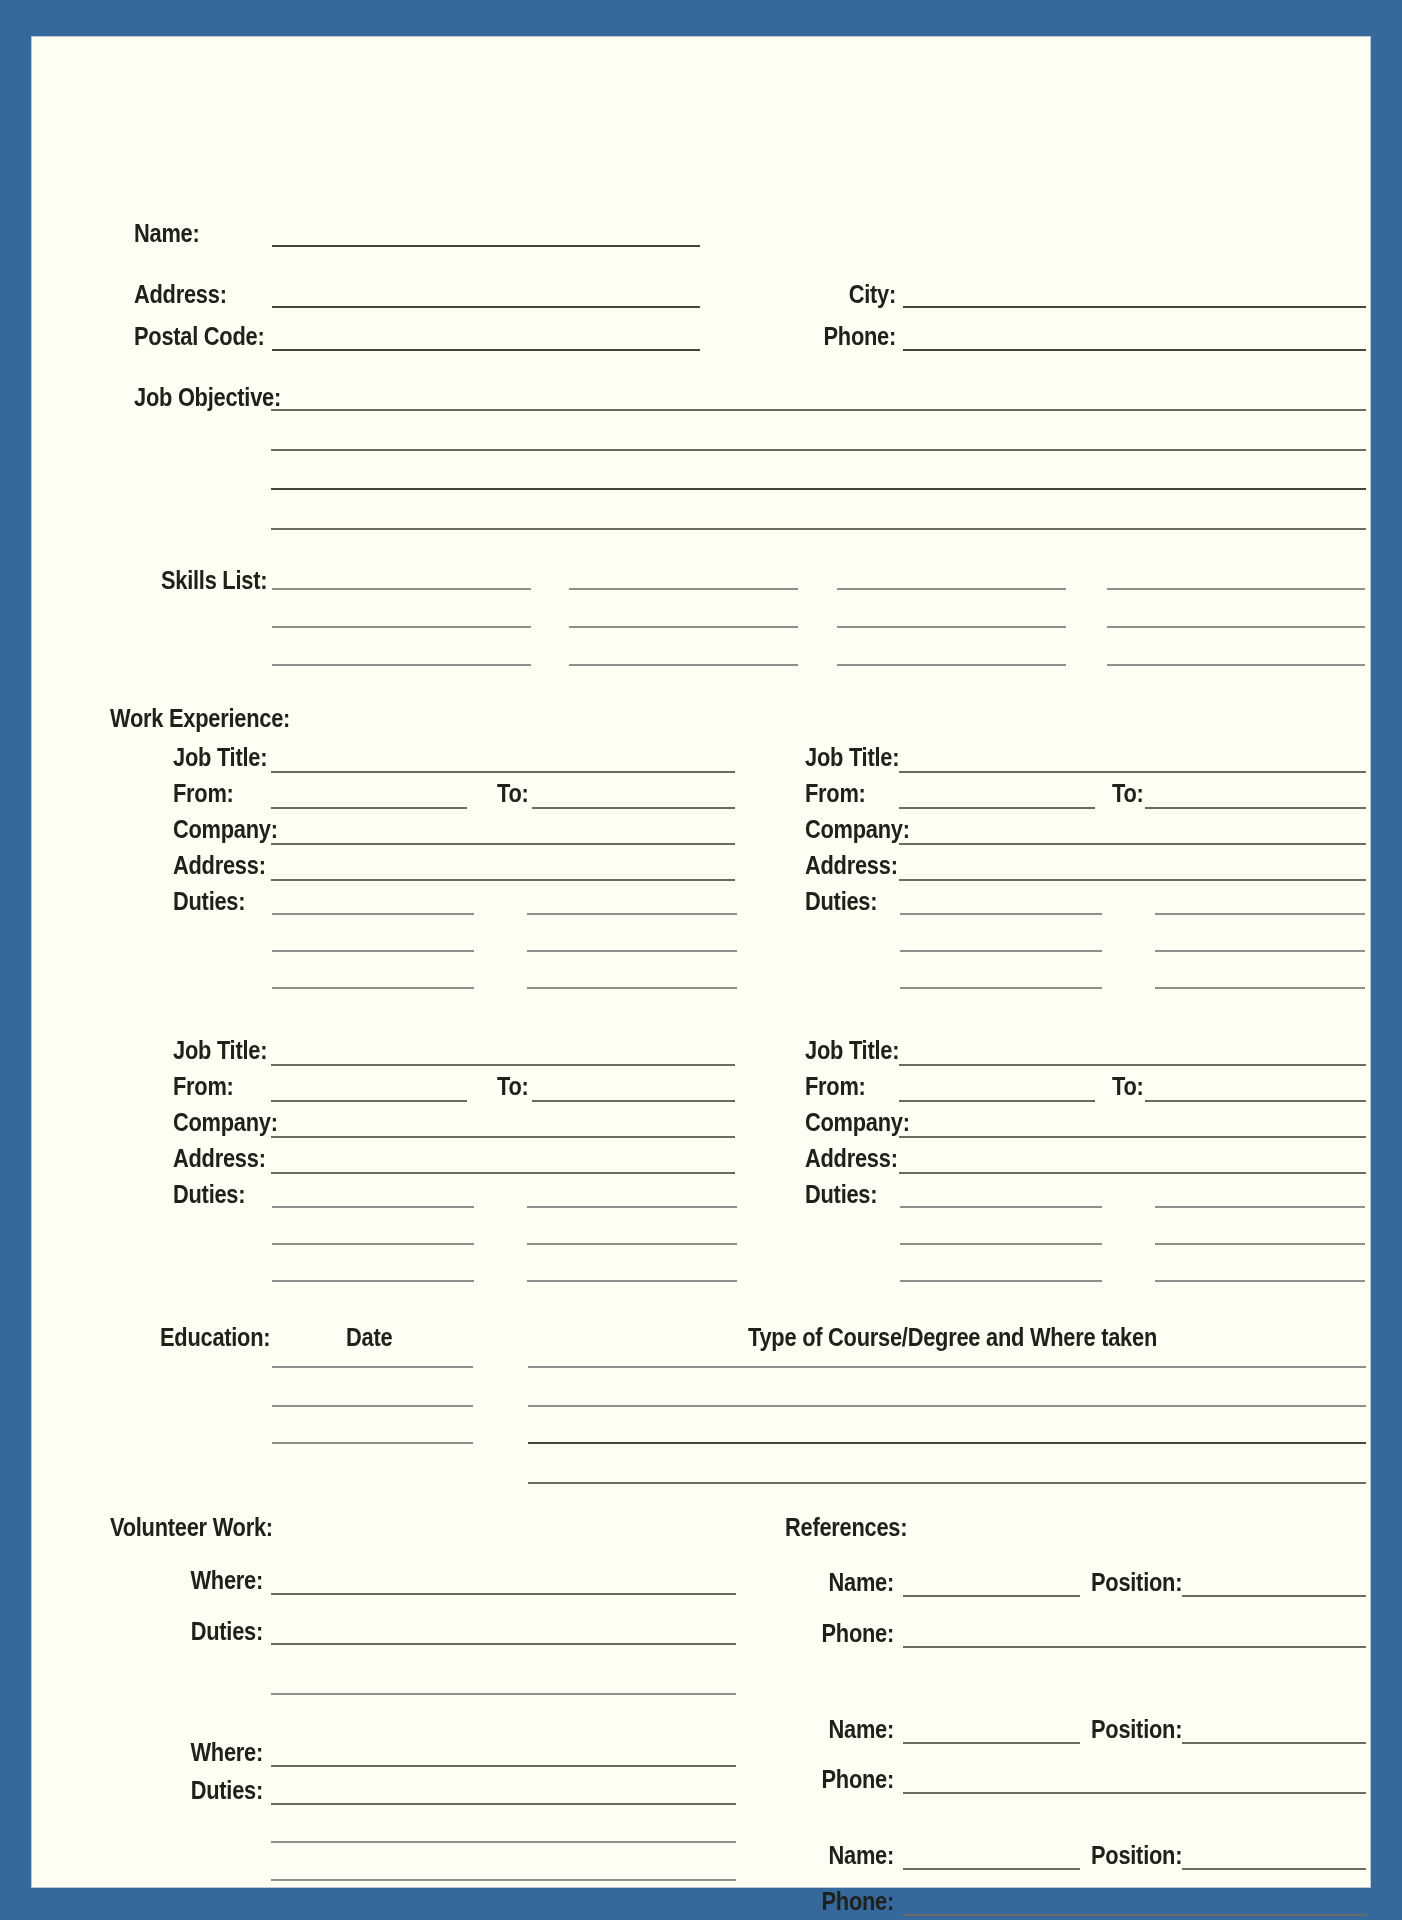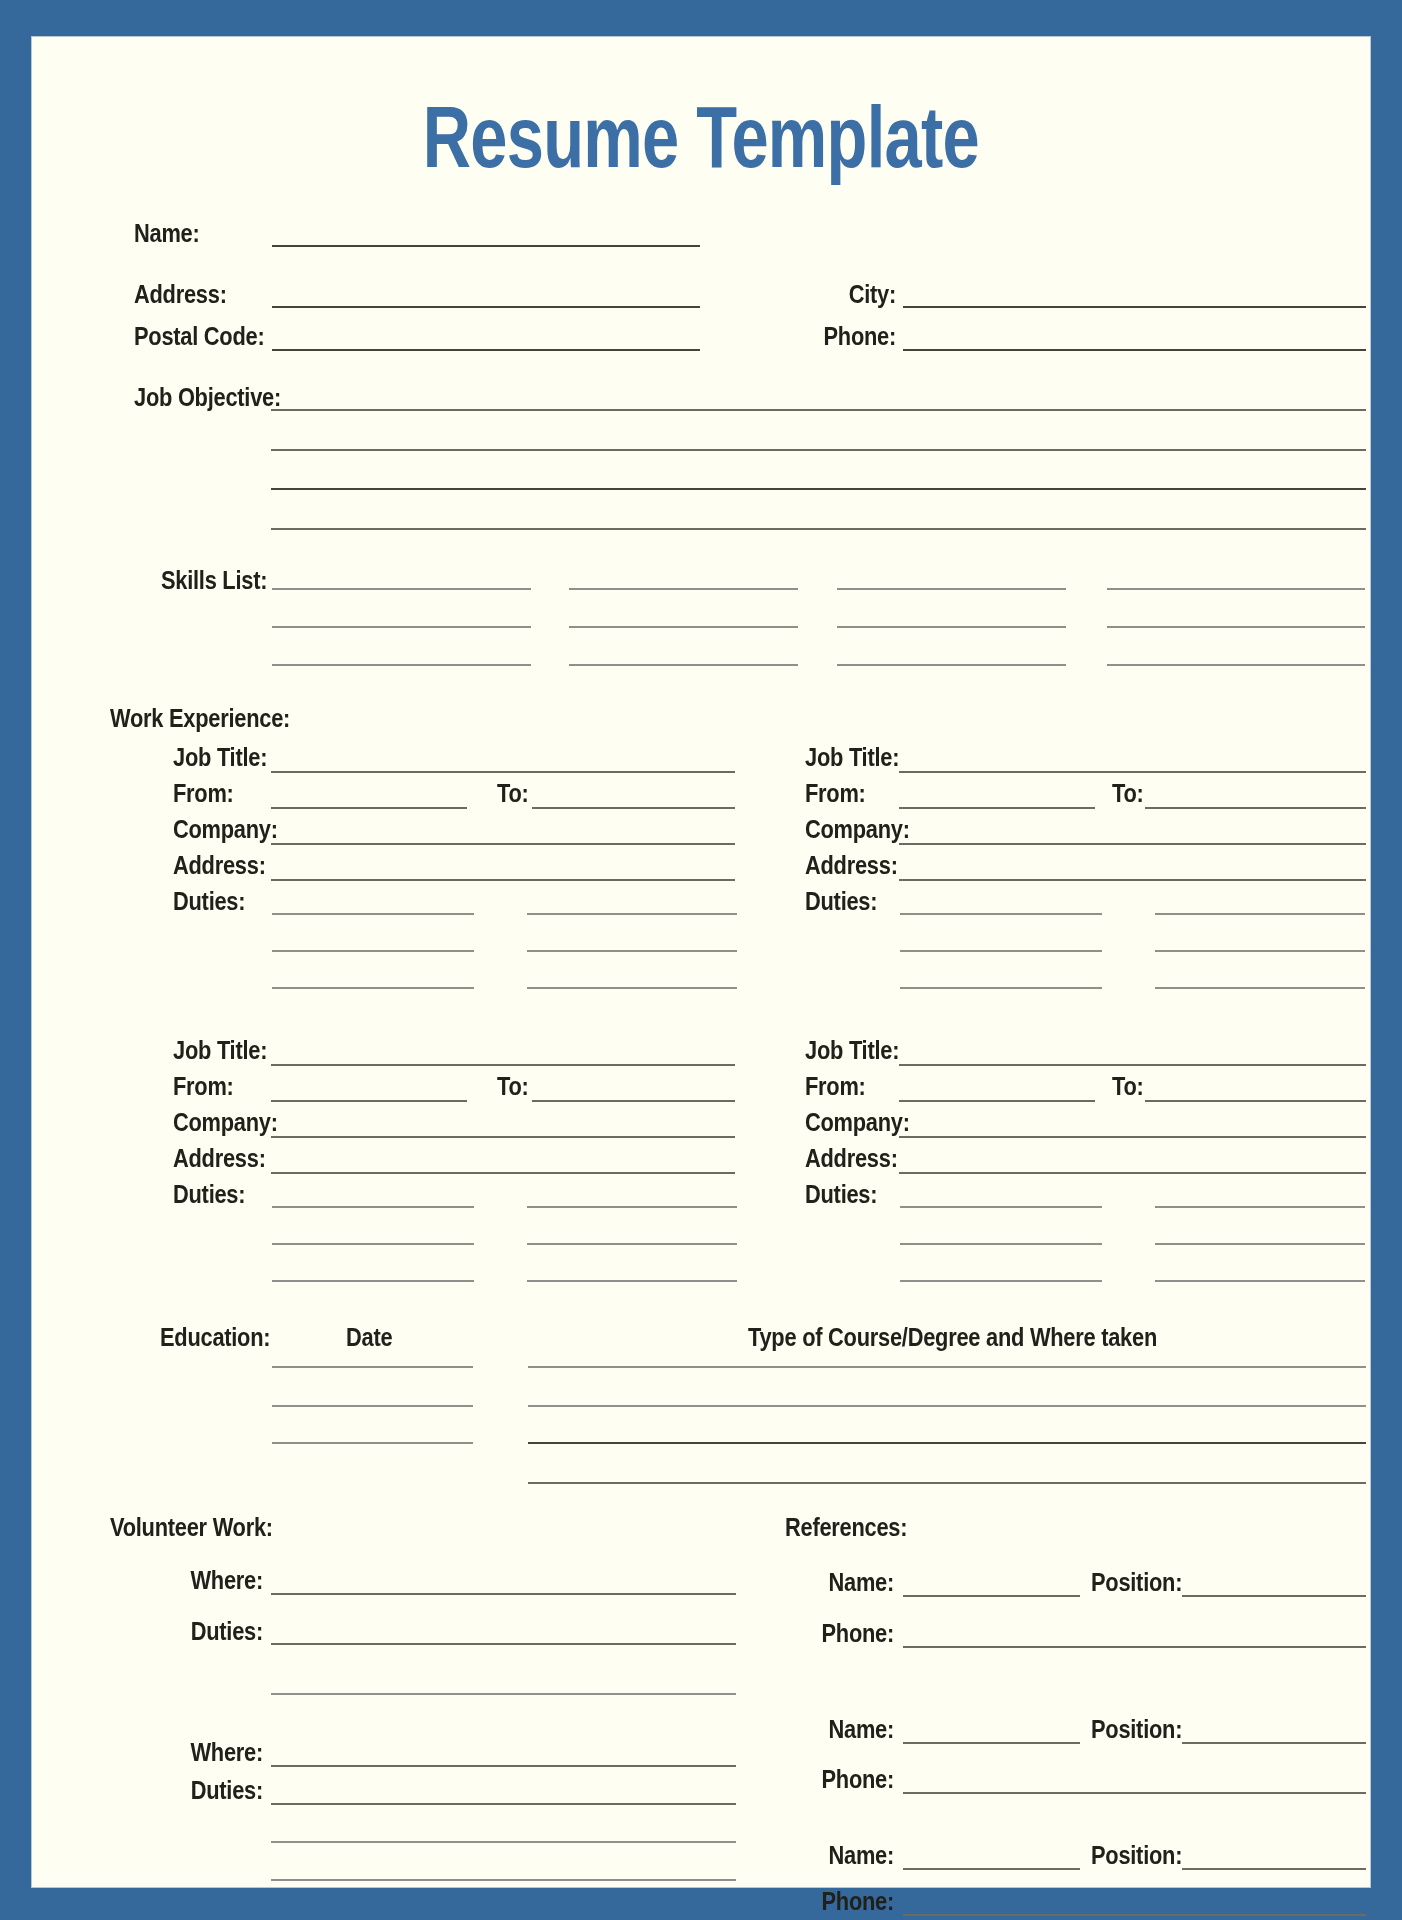--- a/index.html
+++ b/index.html
@@ -11,23 +11,20 @@
   .lt{border-bottom-color:#90908A}
   .mid{border-bottom-color:#6B6B62}
   #title-wrap{position:absolute;left:0;top:56px;width:100%;text-align:center}
   #title{display:inline-block;font-weight:bold;font-size:88px;line-height:1;color:#3B6FA6;transform:scaleX(.76);transform-origin:center;white-space:nowrap;letter-spacing:-1px}
 </style>
 </head>
 <body>
 
 <div id="page">
 
-  <div id="title-wrap">
-    <span id="title">Resume Template</span>
-  </div>
 
   <span class="lbl" style="left:102px;top:183px">Name:</span>
   <div class="fl" style="left:240px;top:208px;width:428px"></div>
   <span class="lbl" style="left:102px;top:244px">Address:</span>
   <div class="fl" style="left:240px;top:269px;width:428px"></div>
   <span class="lbl" style="left:102px;top:286px">Postal Code:</span>
   <div class="fl" style="left:240px;top:312px;width:428px"></div>
   <span class="lbl rt" style="left:736px;top:244px;width:128px">City:</span>
   <div class="fl" style="left:871px;top:269px;width:463px"></div>
   <span class="lbl rt" style="left:736px;top:286px;width:128px">Phone:</span>

